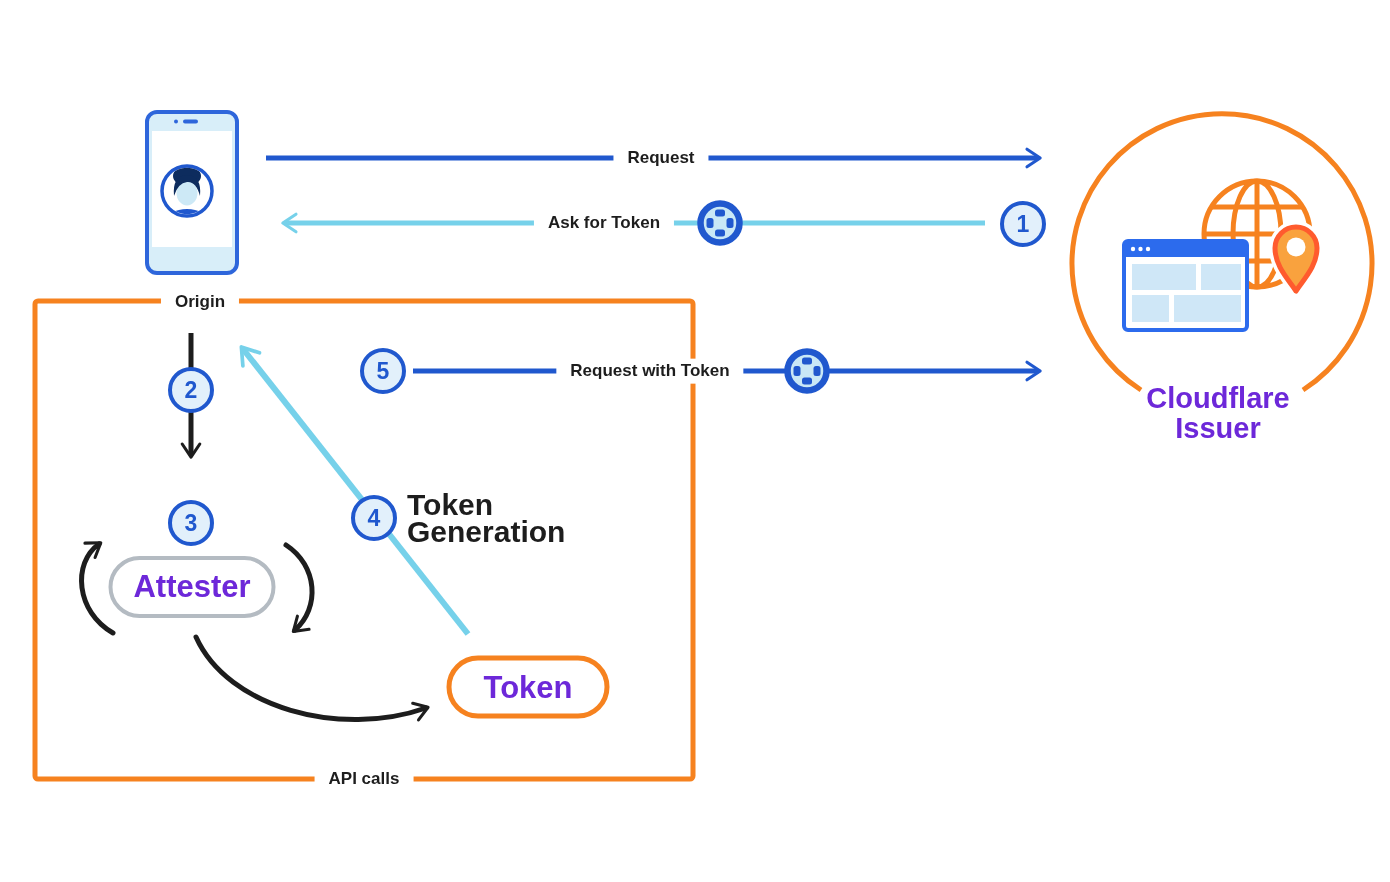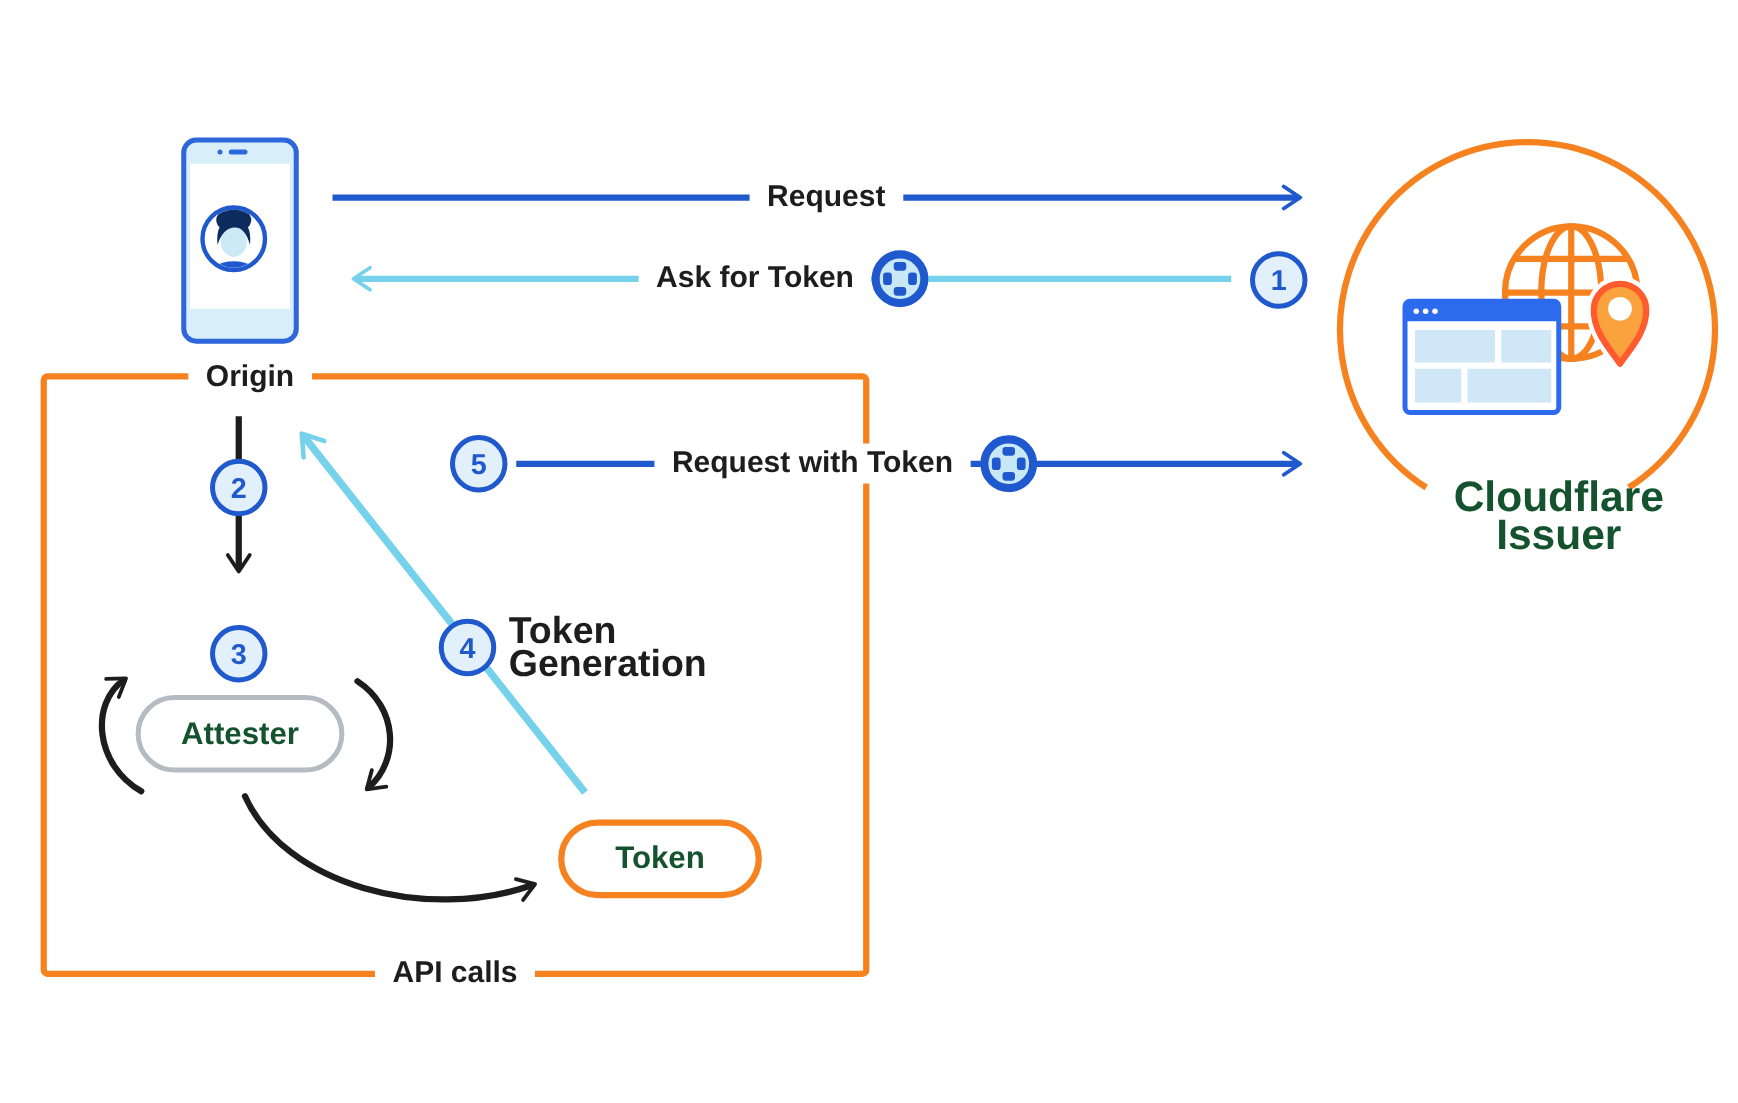--- a/index.html
+++ b/index.html
@@ -4,46 +4,46 @@
 <style>
   html, body { margin:0; padding:0; background:#ffffff; }
   .canvas {
     position:relative; width:1390px; height:882px; background:#ffffff;
     font-family:"Liberation Sans", sans-serif; overflow:hidden;
   }
   svg.layer { position:absolute; left:0; top:0; }
   .chip {
     position:absolute; transform:translate(-50%,-50%);
     background:#ffffff; padding:3px 14px;
-    font-weight:700; font-size:24px; color:#1d1d1d;
+    font-weight:700; font-size:17px; color:#1d1d1d;
     white-space:nowrap; line-height:1.1;
   }
   .num-circle {
     position:absolute; width:46px; height:46px; box-sizing:border-box;
     border:4px solid #2058ce; border-radius:50%;
     background:#e2f0fb; color:#2058ce;
     font-weight:700; font-size:23px;
     display:flex; align-items:center; justify-content:center;
     transform:translate(-50%,-50%);
   }
   .pill {
     position:absolute; transform:translate(-50%,-50%);
     background:#ffffff; border-radius:999px; box-sizing:border-box;
     display:flex; align-items:center; justify-content:center;
-    font-weight:700; font-size:25px; color:#14532d;
+    font-weight:700; font-size:31px; color:#6d28d9;
   }
   .pill.attester { width:167px; height:62px; border:4px solid #b4bbc2; }
   .pill.issuer   { width:163px; height:63px; border:5px solid #f6821f; }
   .token-icon {
     position:absolute; width:46px; height:46px; transform:translate(-50%,-50%);
   }
   .origin-label {
     position:absolute; transform:translateX(-50%);
-    font-weight:700; font-size:34px; color:#14532d;
-    text-align:center; line-height:30px; white-space:nowrap;margin-left:29px;
+    font-weight:700; font-size:29px; color:#6d28d9;
+    text-align:center; line-height:30px; white-space:nowrap;
   }
   .gen-label {
     position:absolute; font-weight:700; font-size:30px; color:#1d1d1d;
     line-height:27px; white-space:nowrap;
   }
 </style>
 </head>
 <body>
 
 <div class="canvas">

